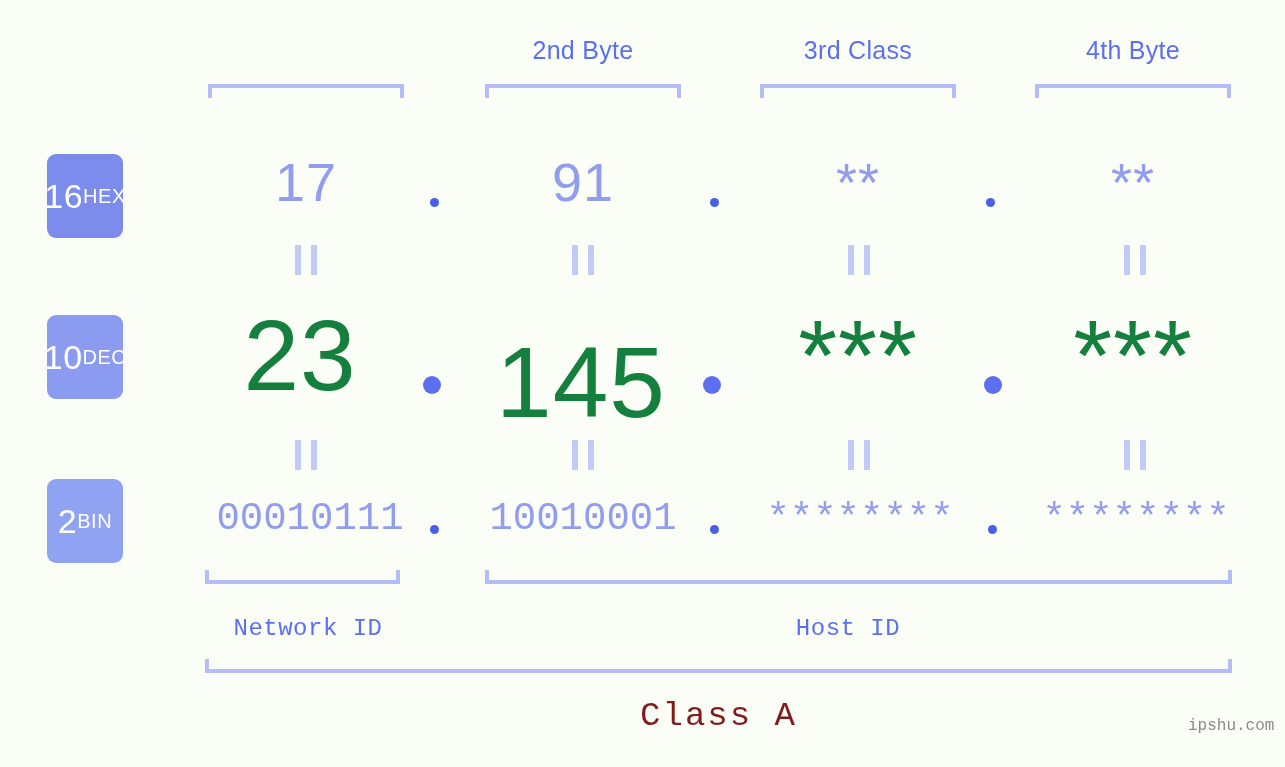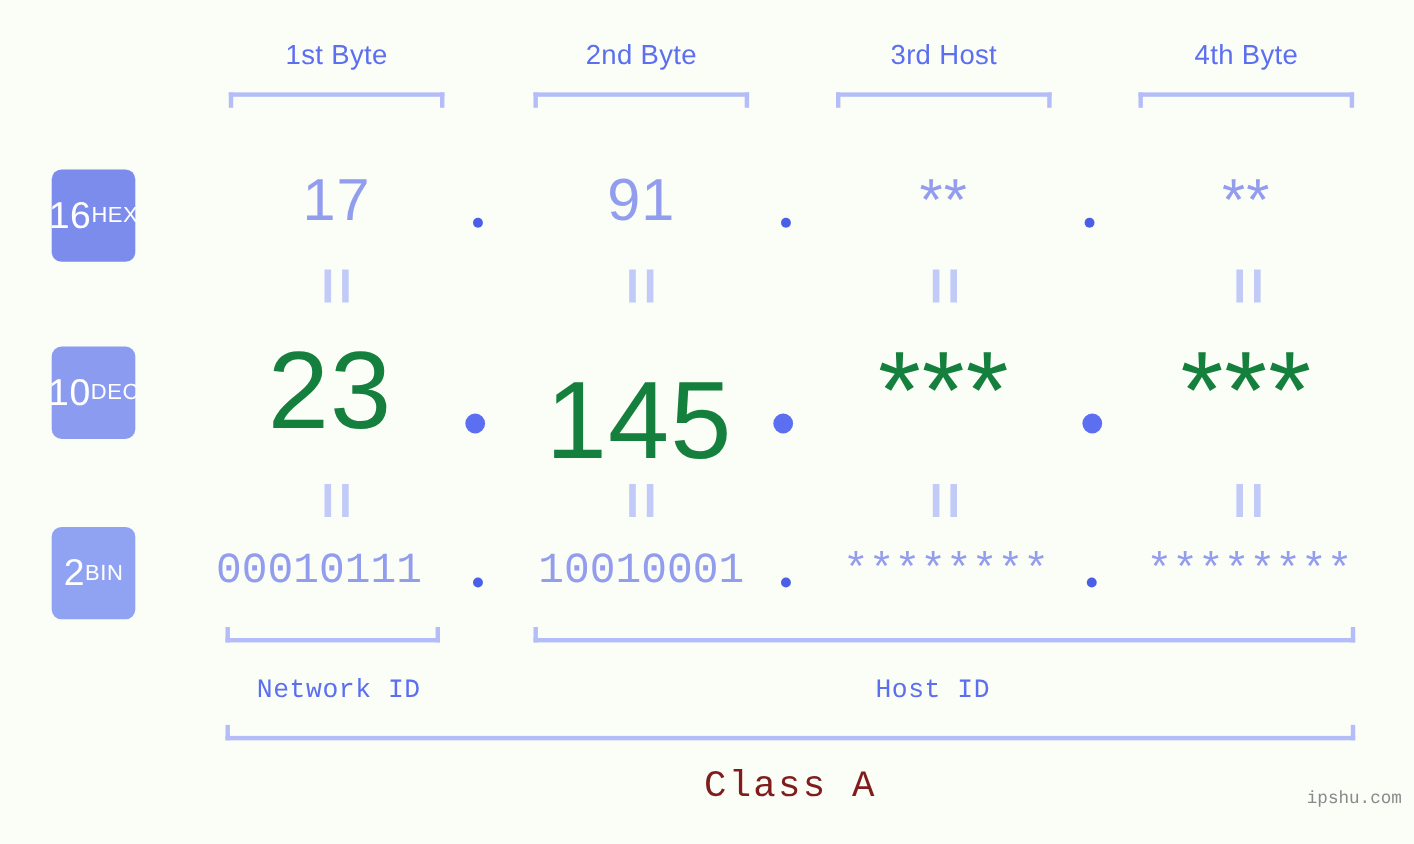--- a/index.html
+++ b/index.html
@@ -150,23 +150,22 @@
     font-size: 16px;
     color: #8a8a8a;
     white-space: nowrap;
   }
 </style>
 </head>
 <body>
 
 <div id="stage">
 
-  <div class="abs byte-label" style="left:208px; top:36px; width:196px;">1st Byte</div>
   <div class="abs byte-label" style="left:485px; top:36px; width:196px;">2nd Byte</div>
-  <div class="abs byte-label" style="left:760px; top:36px; width:196px;">3rd Host</div>
+  <div class="abs byte-label" style="left:760px; top:36px; width:196px;">3rd Class</div>
   <div class="abs byte-label" style="left:1035px; top:36px; width:196px;">4th Byte</div>
 
   <div class="abs bracket-down" style="left:208px; top:84px; width:196px;"></div>
   <div class="abs bracket-down" style="left:485px; top:84px; width:196px;"></div>
   <div class="abs bracket-down" style="left:760px; top:84px; width:196px;"></div>
   <div class="abs bracket-down" style="left:1035px; top:84px; width:196px;"></div>
 
   <div class="abs badge" style="left:47px; top:154px; background:#7b8ced;">
     <span class="num">16</span>
     <span class="nm">HEX</span>
@@ -225,21 +224,21 @@
   <div class="abs eqsign" style="left:1124px; top:440px;">
       <i></i>
       <i></i>
     </div>
 
   <div class="abs badge" style="left:47px; top:479px; background:#8fa3f2;">
     <span class="num">2</span>
     <span class="nm">BIN</span>
   </div>
 
-  <div class="abs cell bin-val" style="left:192px; top:500px; width:196px;">00010111</div>
+  <div class="abs cell bin-val" style="left:212px; top:500px; width:196px;">00010111</div>
   <div class="abs dot-bin" style="left:430px; top:525px;"></div>
   <div class="abs cell bin-val" style="left:485px; top:500px; width:196px;">10010001</div>
   <div class="abs dot-bin" style="left:710px; top:525px;"></div>
   <div class="abs cell bin-val" style="left:762px; top:500px; width:196px;">********</div>
   <div class="abs dot-bin" style="left:988px; top:525px;"></div>
   <div class="abs cell bin-val" style="left:1038px; top:500px; width:196px;">********</div>
 
   <div class="abs bracket-up" style="left:205px; top:570px; width:195px;"></div>
   <div class="abs bracket-up" style="left:485px; top:570px; width:747px;"></div>
 

